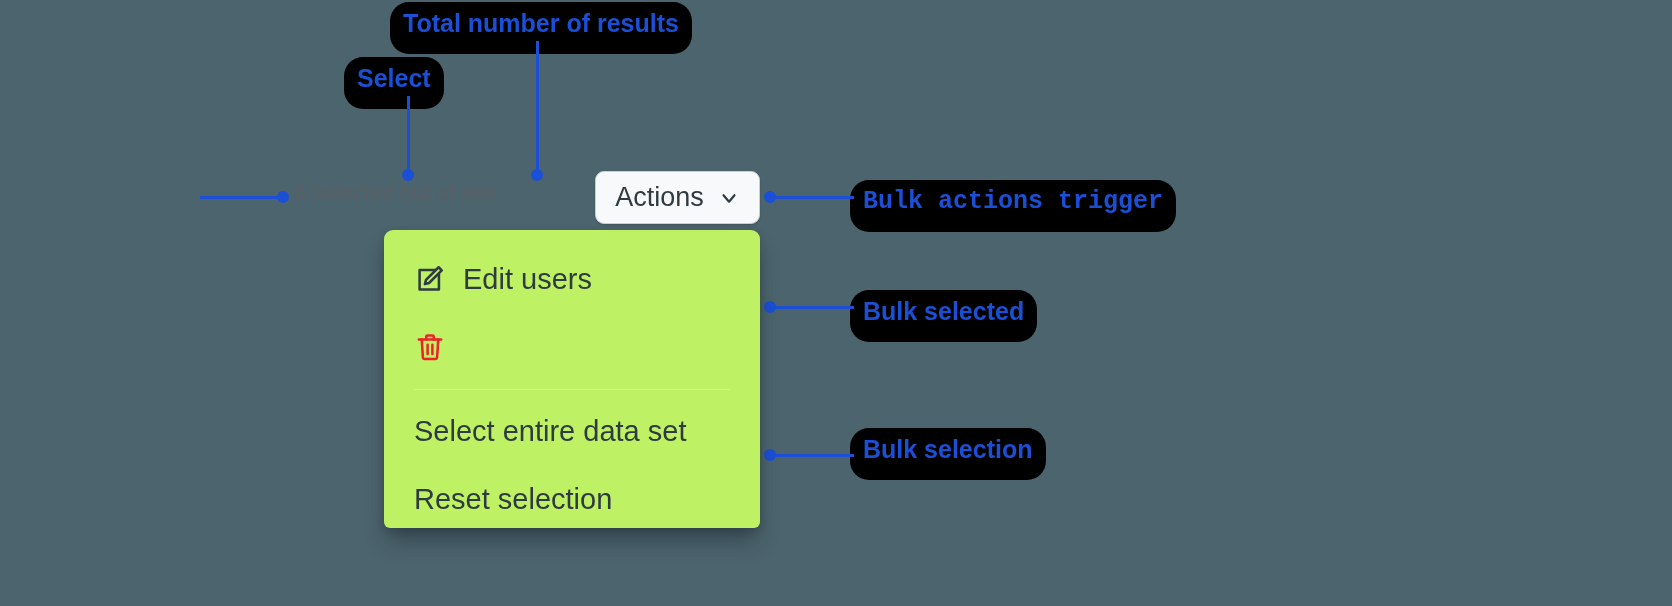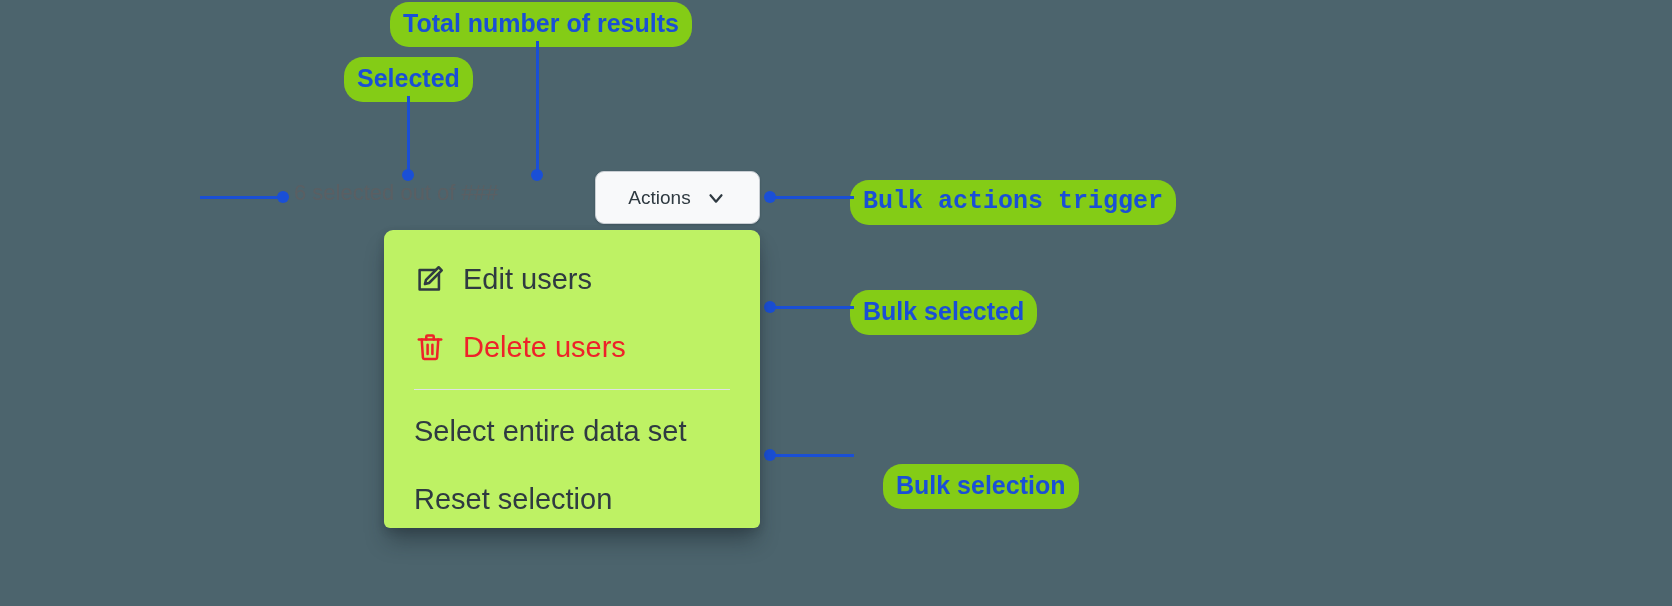--- a/index.html
+++ b/index.html
@@ -19,26 +19,26 @@
   #stage {
     position: absolute;
     inset: 0;
     width: 1672px;
     height: 606px;
   }
 
   
   .chip {
     position: absolute;
-    background: #84cc16;
+    background: #000000;
     color: #1a4fd6;
     font-weight: bold;
     font-size: 25px;
     line-height: 1;
-    padding: 9px 13px 11px 13px;
+    padding: 9px 13px 18px 13px;
     border-radius: 19px;
     white-space: nowrap;
     font-family: "Liberation Sans", sans-serif;
   }
 
   
   .lead {
     position: absolute;
     background: #1a4fd6;
   }
@@ -75,21 +75,21 @@
     border: 1px solid #c9ced3;
     border-radius: 9px;
     box-shadow: 0 1px 2px rgba(25,35,45,0.25);
     display: flex;
     align-items: center;
     justify-content: center;
     gap: 14px;
     cursor: pointer;
   }
   .actions-button .label {
-    font-size: 19px;
+    font-size: 27px;
     color: #2f3a41;
     font-family: "Liberation Sans", sans-serif;
   }
   .chevron { display: block; }
 
   
   .menu-panel {
     position: absolute;
     left: 384px;
     top: 230px;
@@ -136,28 +136,28 @@
   .menu-item.plain { padding-left: 30px; text-align: center; }
   .menu-item.plain .mi-label { font-size: 29px; }
 </style>
 </head>
 <body>
 
 <div id="stage">
 
   <div class="chip" style="left:390px; top:2px;">Total number of results</div>
 
-  <div class="chip" style="left:344px; top:57px;">Selected</div>
+  <div class="chip" style="left:344px; top:57px;">Select</div>
 
 
   <div class="chip" style="left:850px; top:180px;font-family:Liberation Mono, monospace;">Bulk actions trigger</div>
 
   <div class="chip" style="left:850px; top:290px;">Bulk selected</div>
 
-  <div class="chip" style="left:850px; top:464px;margin-left:33px;">Bulk selection</div>
+  <div class="chip" style="left:850px; top:428px;">Bulk selection</div>
 
   <div class="lead v" style="left:536px; top:41px; height:133px;"></div>
   <div class="dot" style="left:531px; top:169px;"></div>
 
   <div class="lead v" style="left:407px; top:96px; height:78px;"></div>
   <div class="dot" style="left:402px; top:169px;"></div>
 
   <div class="lead h" style="left:200px; top:196px; width:84px;"></div>
   <div class="dot" style="left:277px; top:191px;"></div>
 
@@ -190,21 +190,20 @@
     </div>
 
     <div class="menu-item danger">
       <svg class="menu-icon" viewBox="0 0 24 24" fill="none" stroke="#ee2229" stroke-width="1.9" stroke-linecap="round" stroke-linejoin="round">
         <path d="M3.6 6.4 H20.4"></path>
         <path d="M9.2 6.4 V4.3 a0.9 0.9 0 0 1 0.9-0.9 h3.8 a0.9 0.9 0 0 1 0.9 0.9 V6.4"></path>
         <path d="M5.8 6.4 L6.7 20 a1 1 0 0 0 1 0.95 h8.6 a1 1 0 0 0 1-0.95 L18.2 6.4"></path>
         <path d="M10.2 10.4 V17.2"></path>
         <path d="M13.8 10.4 V17.2"></path>
       </svg>
-      <span class="mi-label">Delete users</span>
     </div>
 
     <div class="menu-divider"></div>
 
     <div class="menu-item plain">
       <span class="mi-label">Select entire data set</span>
     </div>
 
     <div class="menu-item plain" style="margin-top:14px;">
       <span class="mi-label">Reset selection</span>

